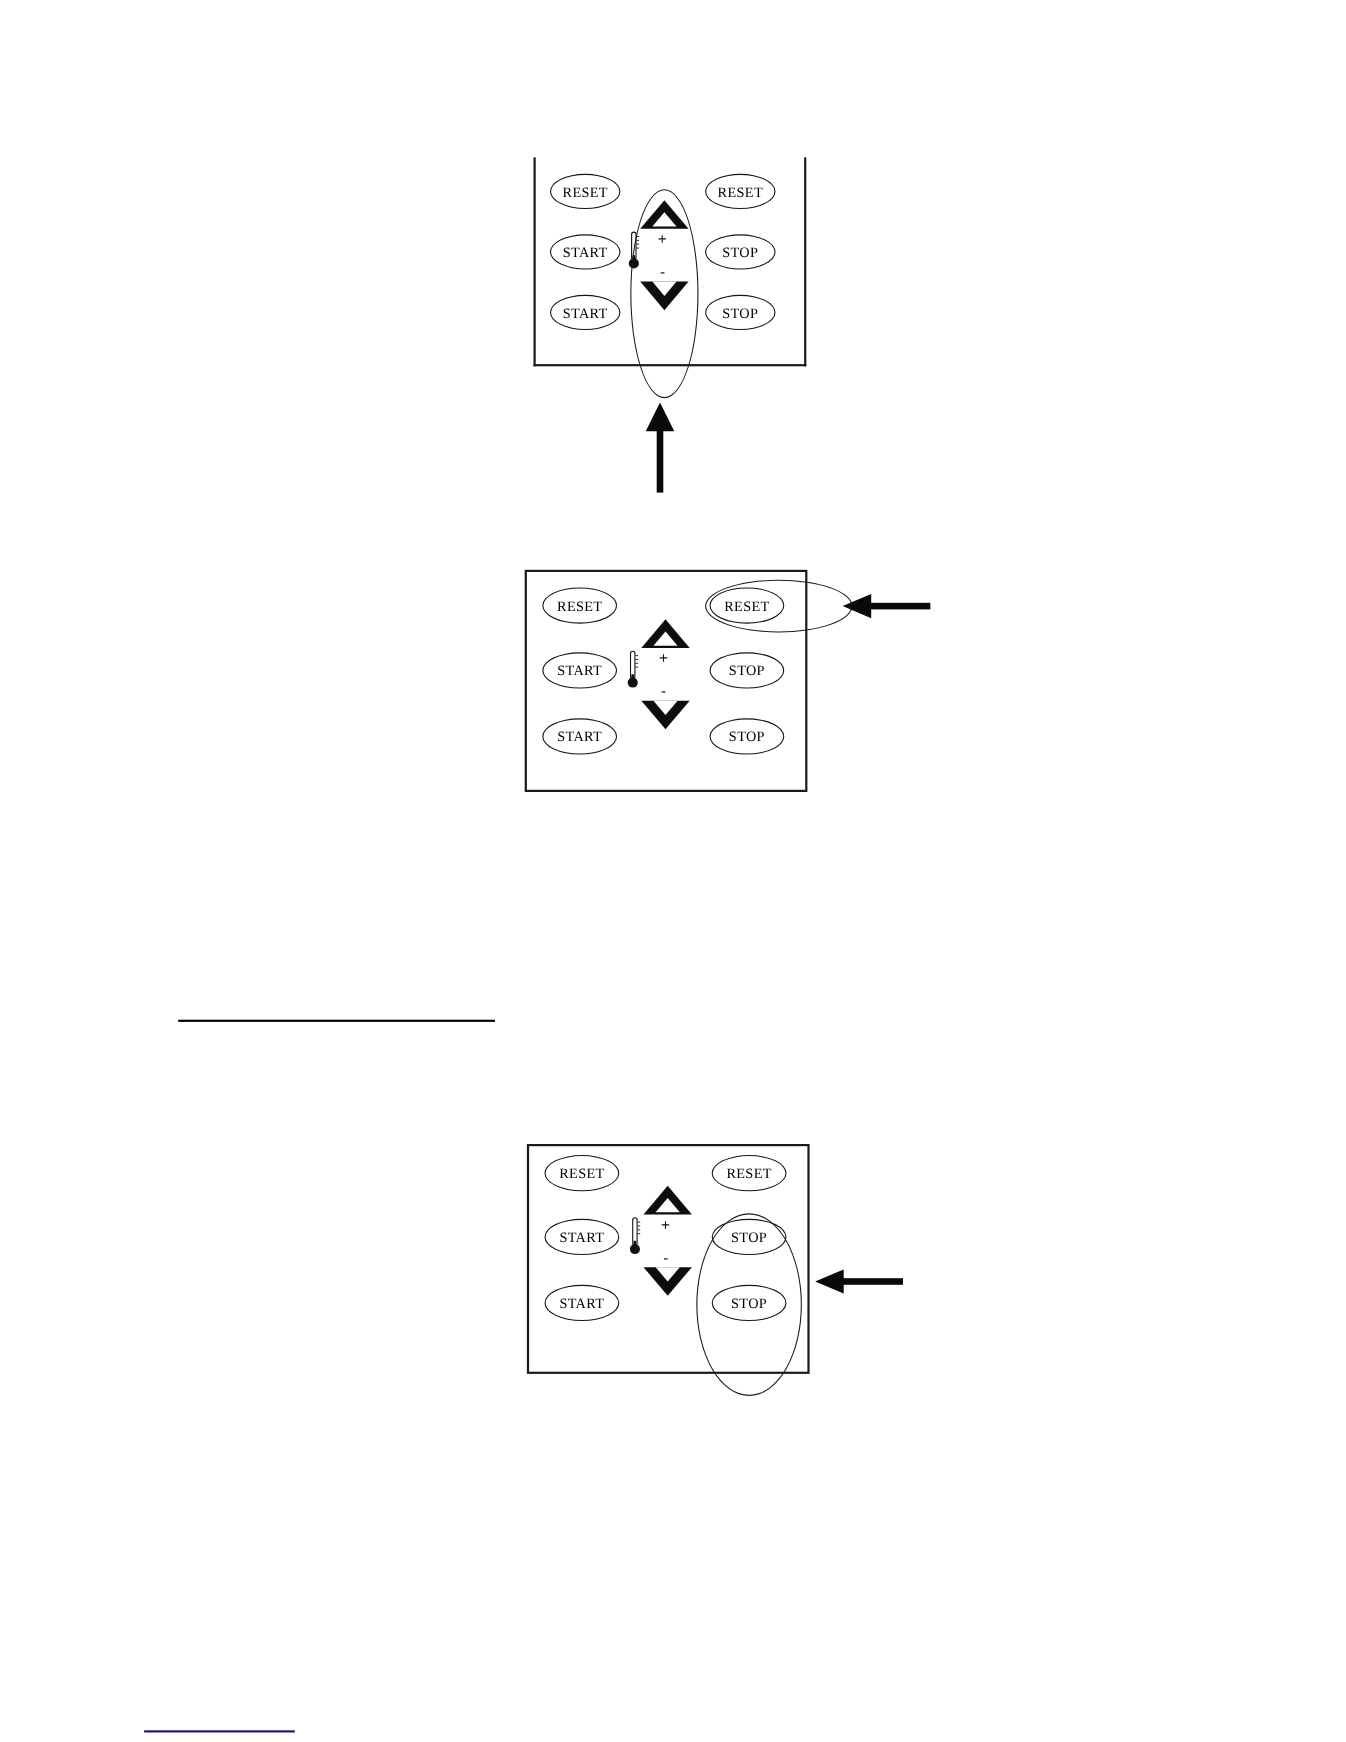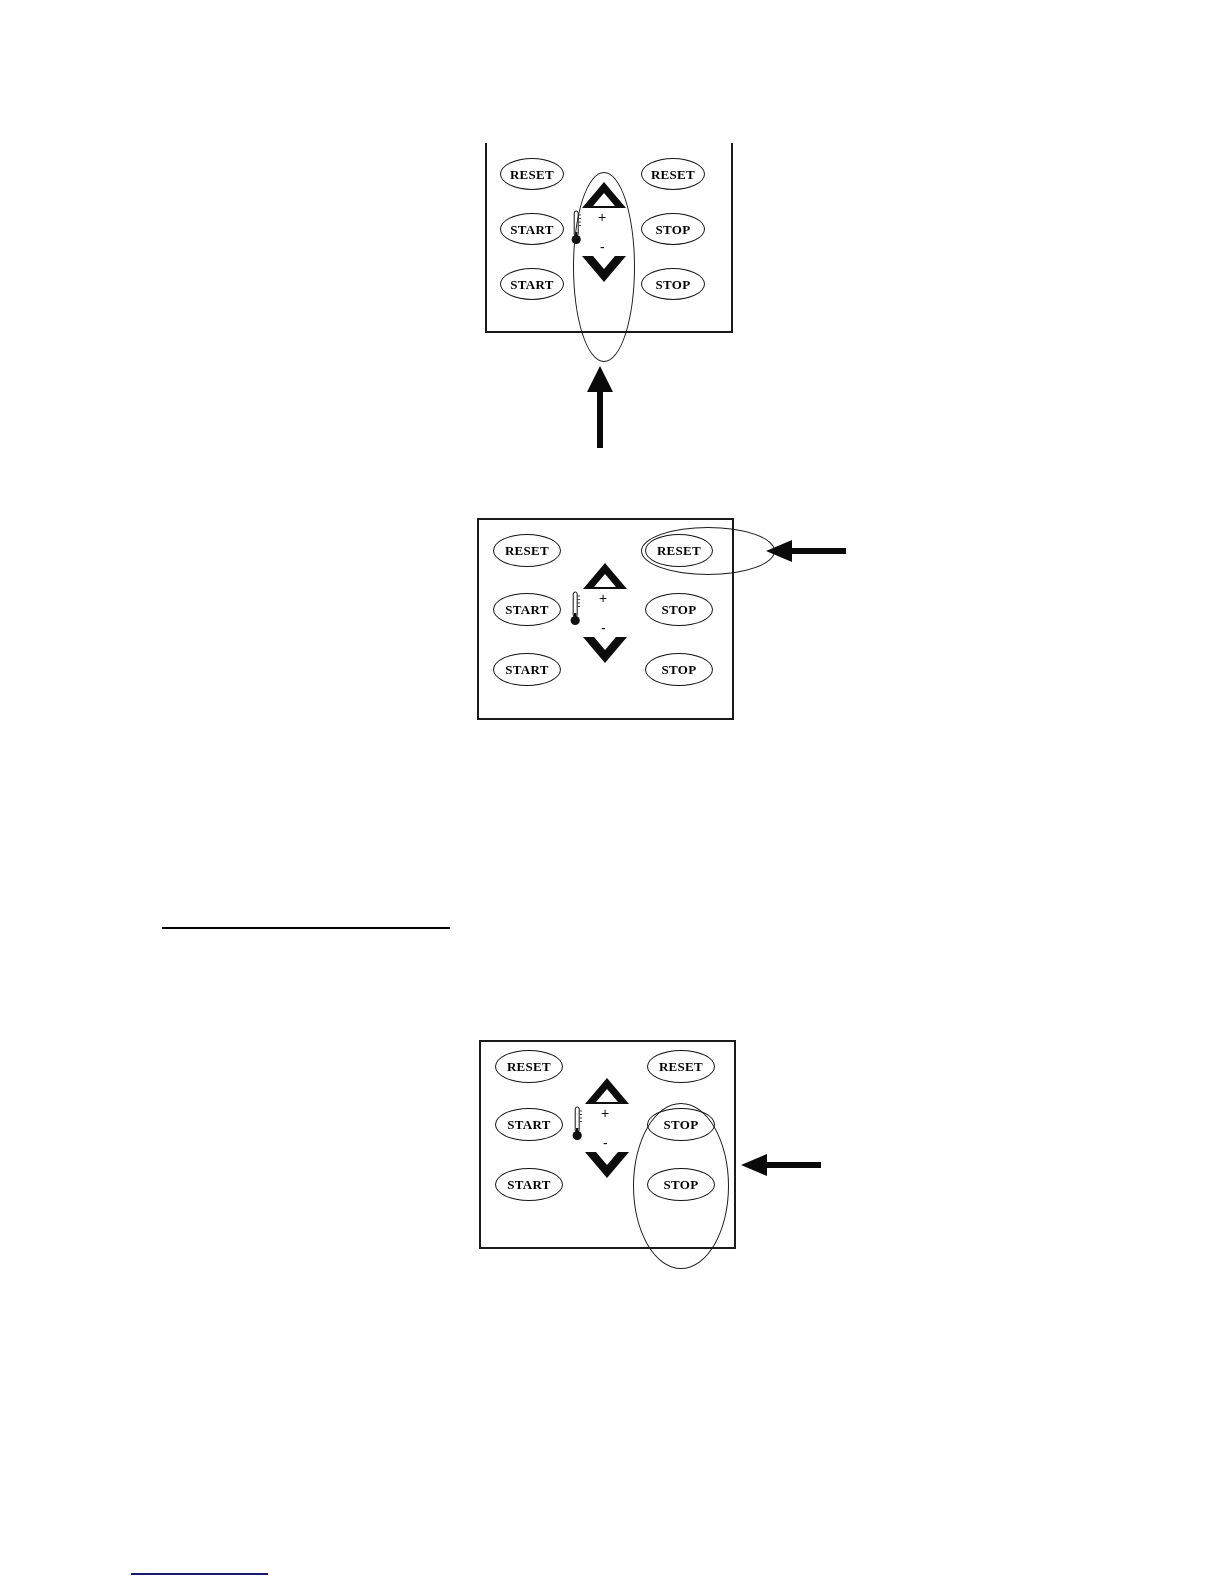--- a/index.html
+++ b/index.html
@@ -46,21 +46,21 @@
   
   .btn {
     position: absolute;
     box-sizing: border-box;
     border: 1.6px solid #151515;
     border-radius: 50%;
     background: #ffffff;
     display: flex;
     align-items: center;
     justify-content: center;
-    font-weight: bold;
+    font-weight: normal;
     color: #000000;
     letter-spacing: 0.3px;
     line-height: 1;
     user-select: none;
   }
 
   
   .tri {
     position: absolute;
     width: 0;

